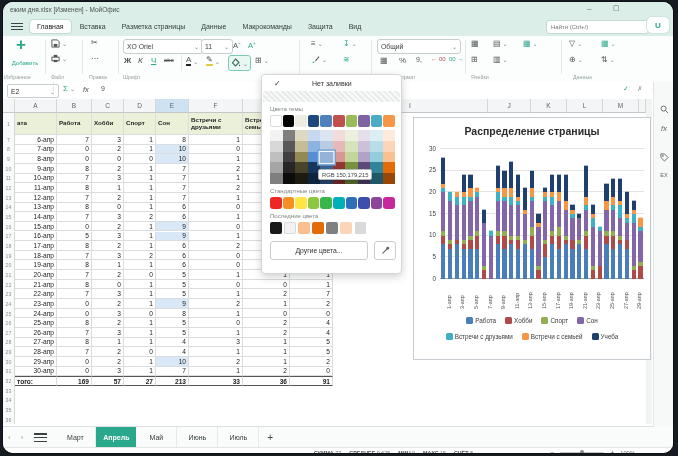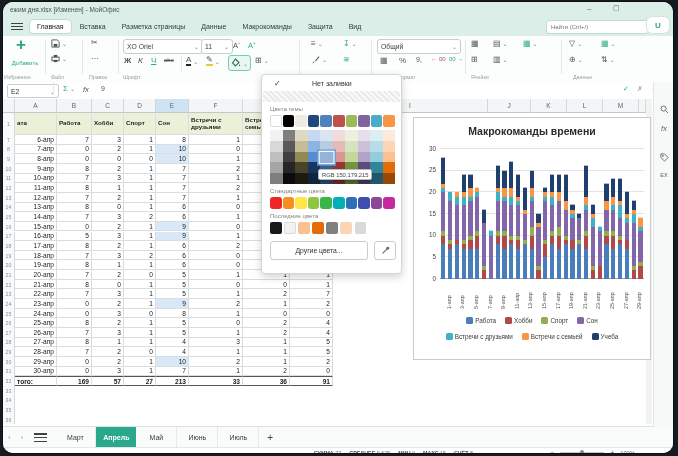--- a/index.html
+++ b/index.html
@@ -573,21 +573,21 @@
         <div class="cell num tot" style="left:54px;top:277.25px;width:35px;height:9.65px">169</div>
         <div class="cell num tot" style="left:89px;top:277.25px;width:32px;height:9.65px">57</div>
         <div class="cell num tot" style="left:121px;top:277.25px;width:32px;height:9.65px">27</div>
         <div class="cell num tot" style="left:153px;top:277.25px;width:33px;height:9.65px">213</div>
         <div class="cell num tot" style="left:186px;top:277.25px;width:54px;height:9.65px">33</div>
         <div class="cell num tot" style="left:240px;top:277.25px;width:47px;height:9.65px">36</div>
         <div class="cell num tot" style="left:287px;top:277.25px;width:43px;height:9.65px">91</div>
       </div>
 
     <div id="chart">
-      <div id="ctitle">Макрокоманды времени</div>
+      <div id="ctitle">Распределение страницы</div>
       <div id="plot">
           <div class="ylab" style="top:156.5px">0</div>
           <div class="gline" style="top:138.33333333333334px"></div>
           <div class="ylab" style="top:134.83333333333334px">5</div>
           <div class="gline" style="top:116.66666666666667px"></div>
           <div class="ylab" style="top:113.16666666666667px">10</div>
           <div class="gline" style="top:95px"></div>
           <div class="ylab" style="top:91.5px">15</div>
           <div class="gline" style="top:73.33333333333334px"></div>
           <div class="ylab" style="top:69.83333333333334px">20</div>

